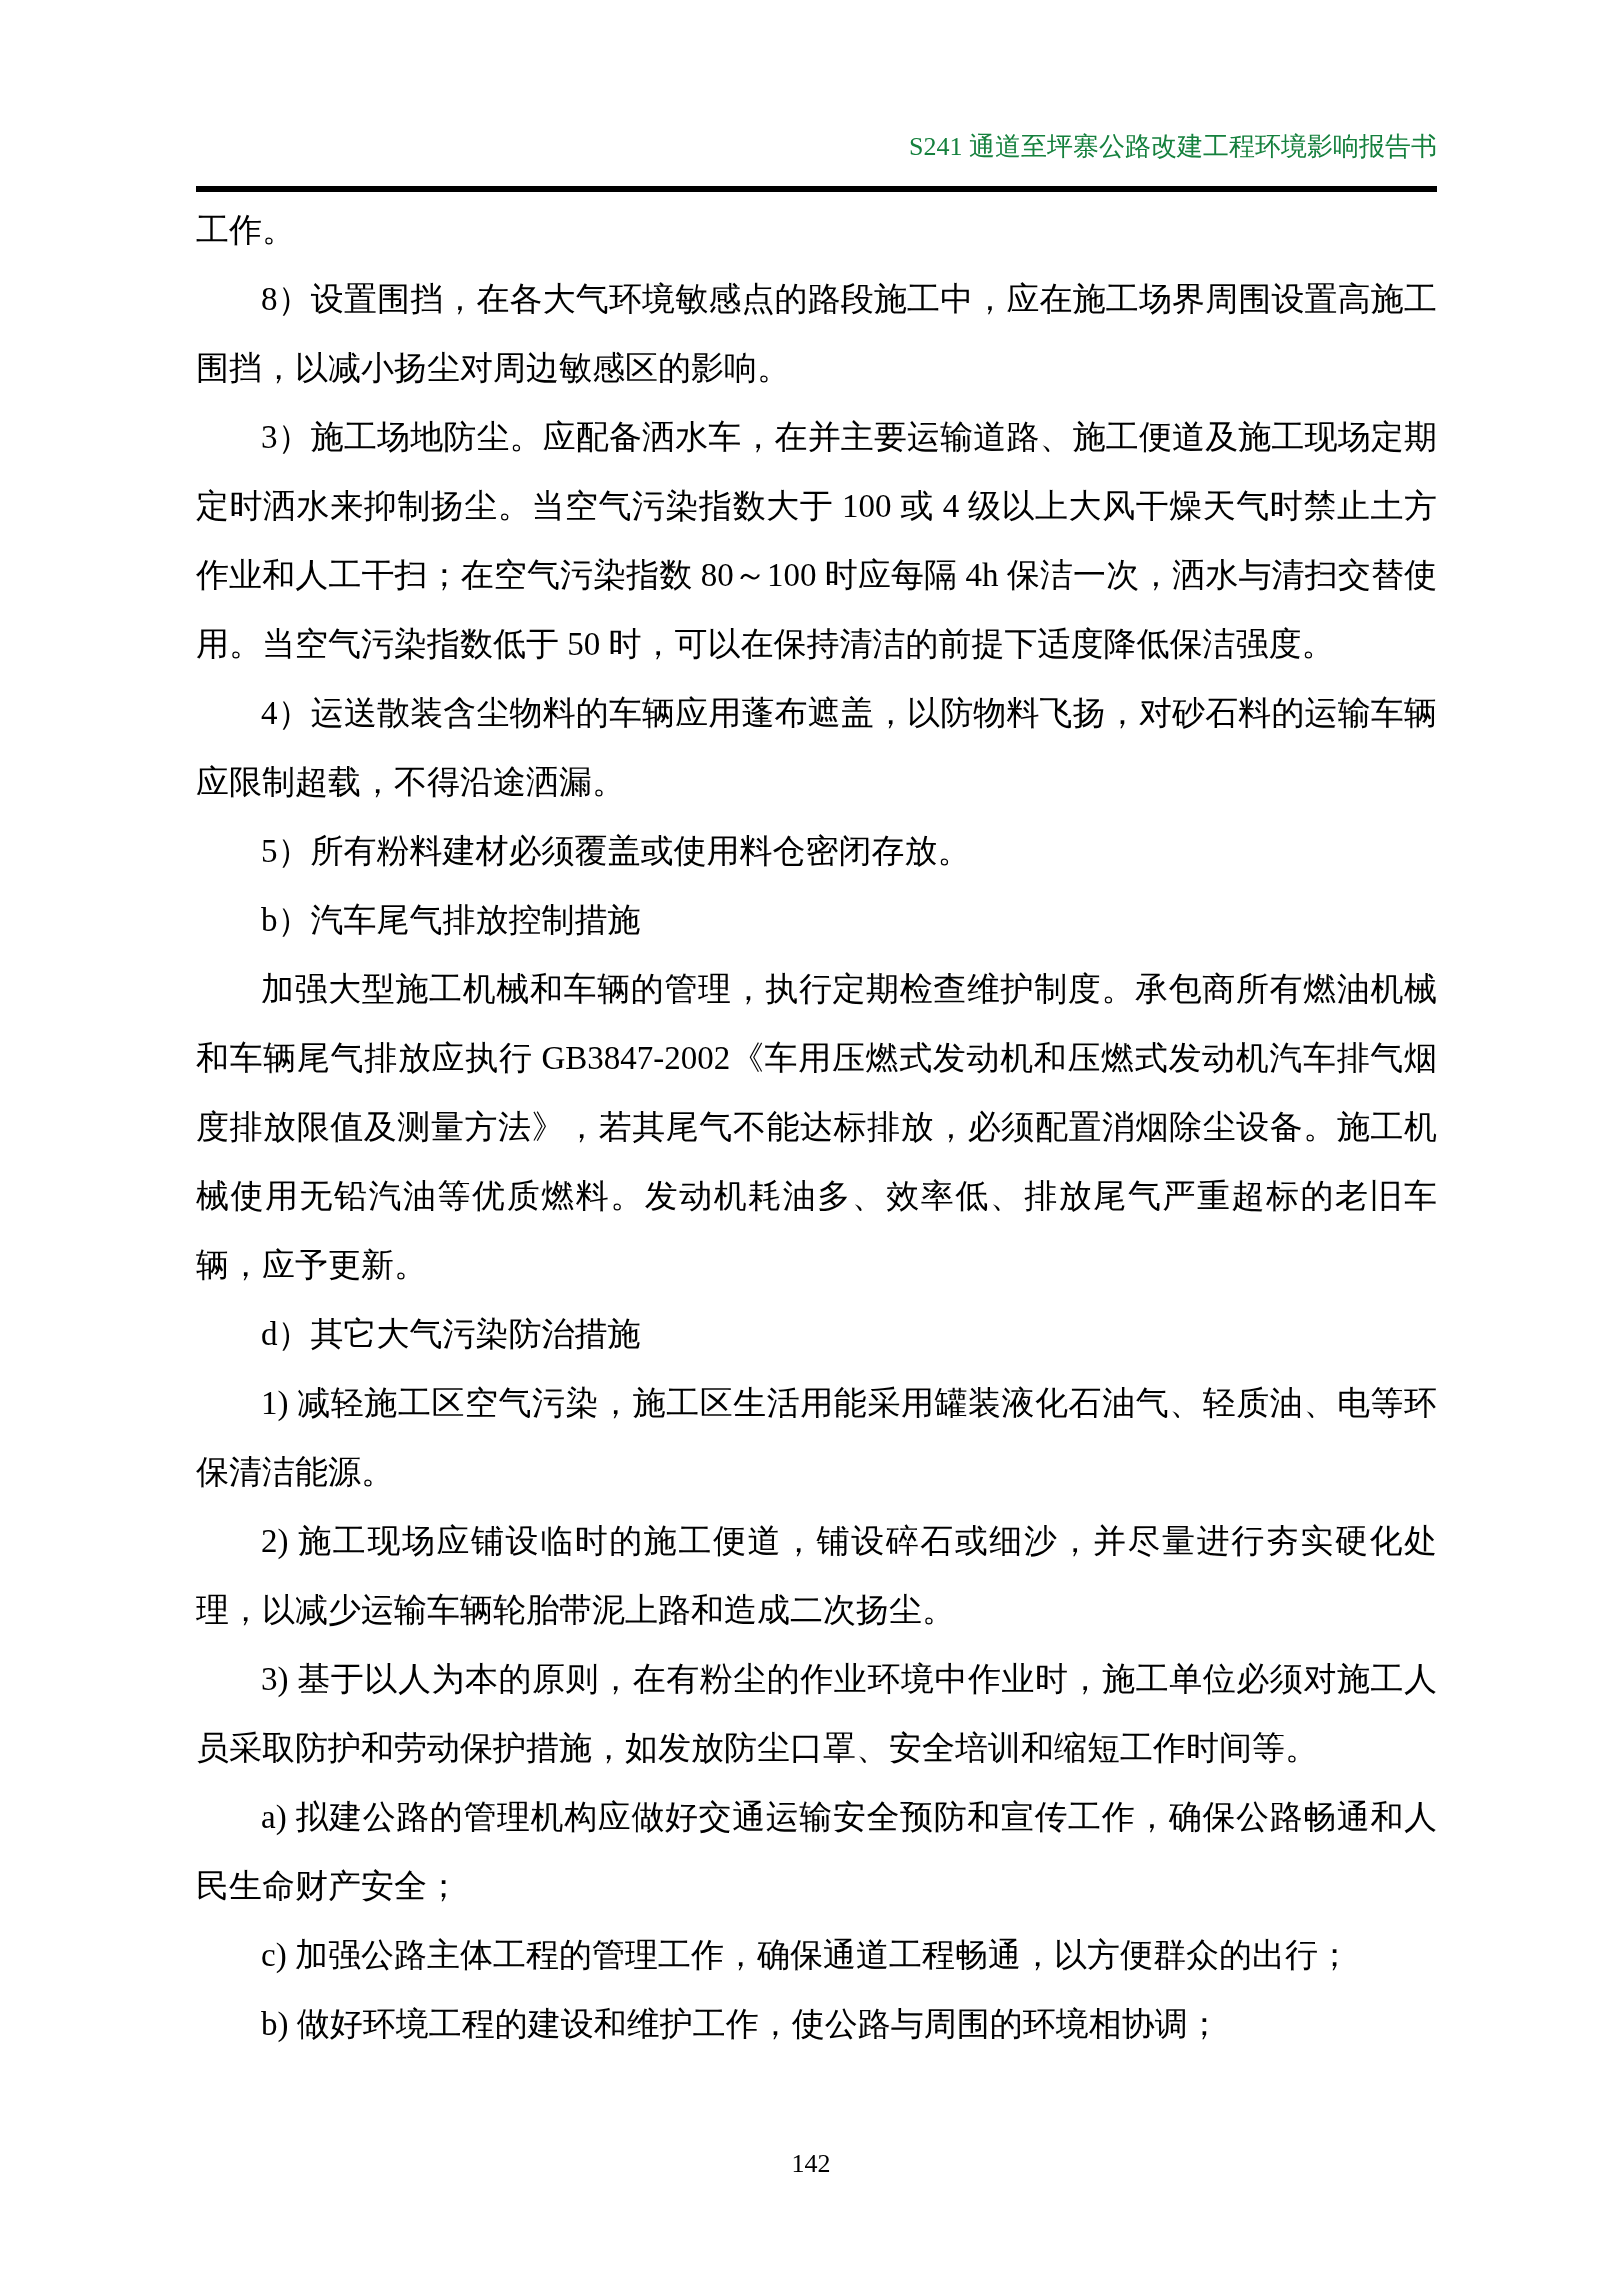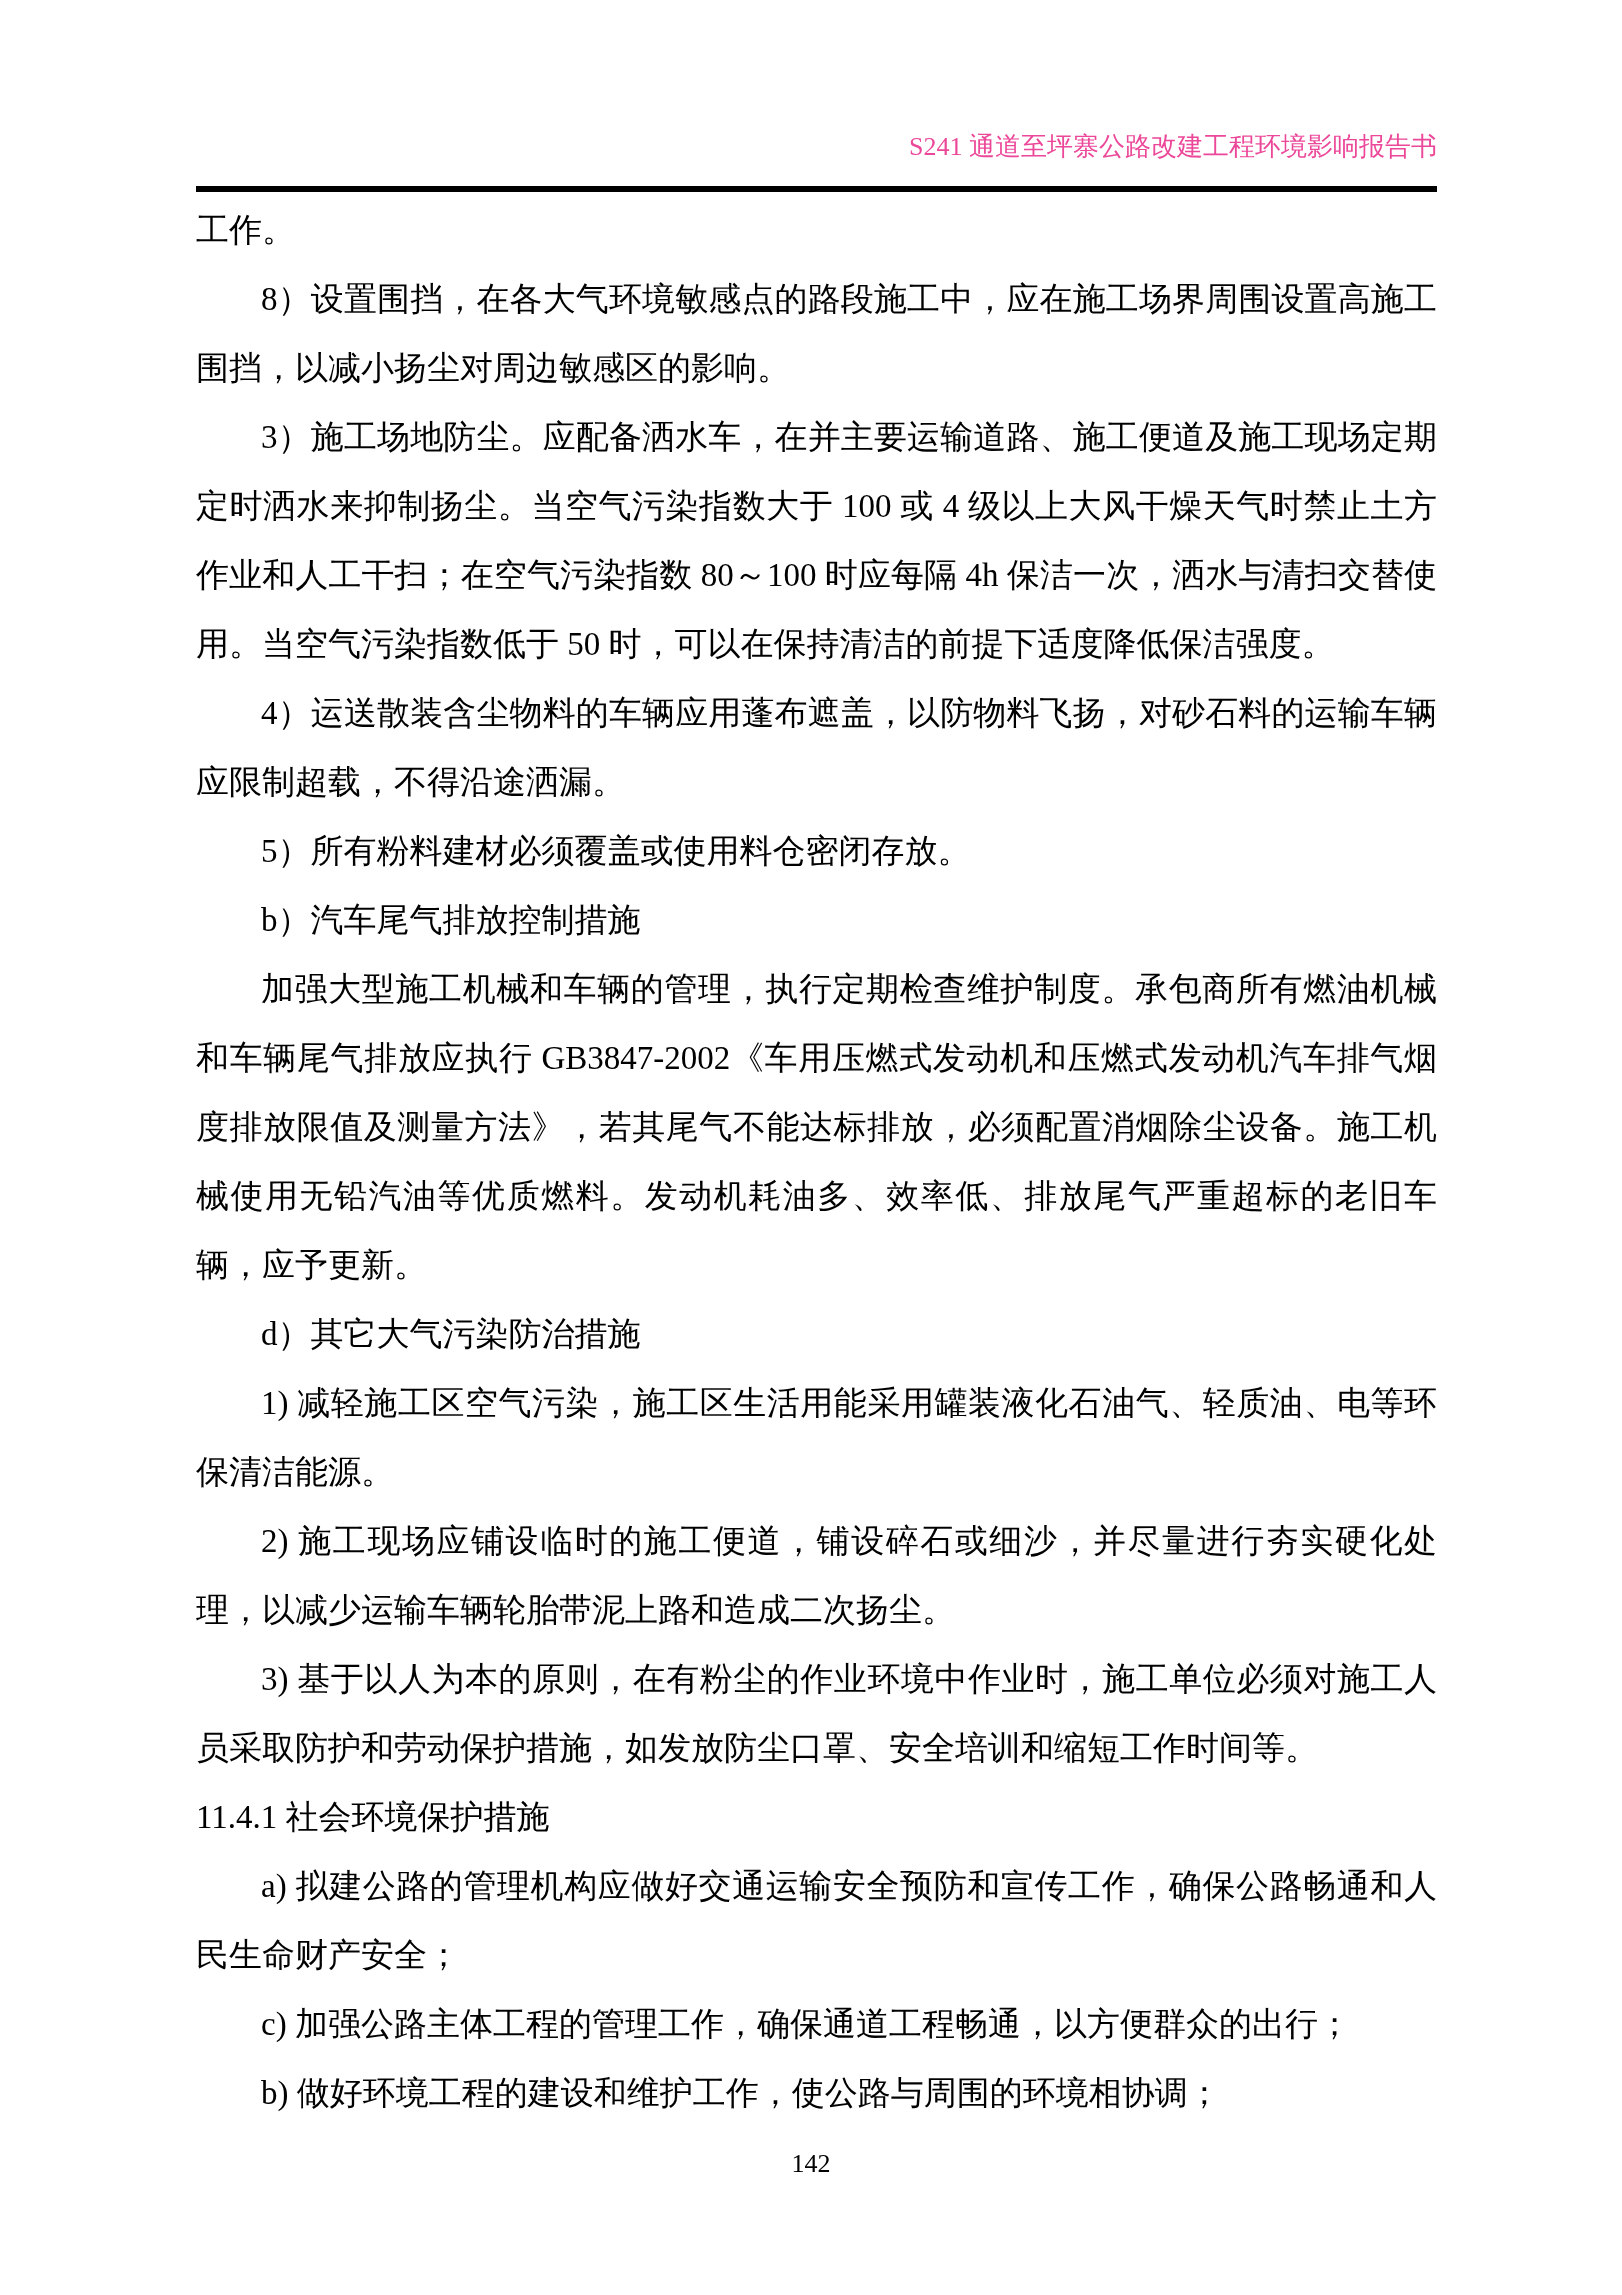--- a/index.html
+++ b/index.html
@@ -18,21 +18,21 @@
     overflow: hidden;
   }
   .page-header {
     position: absolute;
     top: 128px;
     left: 196px;
     width: 1241px;
     text-align: right;
     font-size: 26px;
     line-height: 37px;
-    color: #ec4899;
+    color: #15803d;
     white-space: nowrap;
   }
   .header-rule {
     position: absolute;
     top: 186px;
     left: 196px;
     width: 1241px;
     height: 5.9px;
     background: #000000;
   }
@@ -103,21 +103,20 @@
     <p class="para">8）设置围挡，在各大气环境敏感点的路段施工中，应在施工场界周围设置高施工围挡，以减小扬尘对周边敏感区的影响。</p>
     <p class="para">3）施工场地防尘。应配备洒水车，在并主要运输道路、施工便道及施工现场定期定时洒水来抑制扬尘。当空气污染指数大于 100 或 4 级以上大风干燥天气时禁止土方作业和人工干扫；在空气污染指数 80～100 时应每隔 4h 保洁一次，洒水与清扫交替使用。当空气污染指数低于 50 时，可以在保持清洁的前提下适度降低保洁强度。</p>
     <p class="para">4）运送散装含尘物料的车辆应用蓬布遮盖，以防物料飞扬，对砂石料的运输车辆应限制超载，不得沿途洒漏。</p>
     <p class="para">5）所有粉料建材必须覆盖或使用料仓密闭存放。</p>
     <p class="para">b）汽车尾气排放控制措施</p>
     <p class="para">加强大型施工机械和车辆的管理，执行定期检查维护制度。承包商所有燃油机械和车辆尾气排放应执行 GB3847-2002《车用压燃式发动机和压燃式发动机汽车排气烟度排放限值及测量方法》，若其尾气不能达标排放，必须配置消烟除尘设备。施工机械使用无铅汽油等优质燃料。发动机耗油多、效率低、排放尾气严重超标的老旧车辆，应予更新。</p>
     <p class="para">d）其它大气污染防治措施</p>
     <p class="para">1) 减轻施工区空气污染，施工区生活用能采用罐装液化石油气、轻质油、电等环保清洁能源。</p>
     <p class="para">2) 施工现场应铺设临时的施工便道，铺设碎石或细沙，并尽量进行夯实硬化处理，以减少运输车辆轮胎带泥上路和造成二次扬尘。</p>
     <p class="para">3) 基于以人为本的原则，在有粉尘的作业环境中作业时，施工单位必须对施工人员采取防护和劳动保护措施，如发放防尘口罩、安全培训和缩短工作时间等。</p>
-    <h3 class="heading-2">11.4.1 社会环境保护措施</h3>
     <p class="para">a) 拟建公路的管理机构应做好交通运输安全预防和宣传工作，确保公路畅通和人民生命财产安全；</p>
     <p class="para">c) 加强公路主体工程的管理工作，确保通道工程畅通，以方便群众的出行；</p>
     <p class="para">b) 做好环境工程的建设和维护工作，使公路与周围的环境相协调；</p>
   </main>
 
   <footer class="page-footer">
     <span class="page-number">142</span>
   </footer>
 
 </div>

